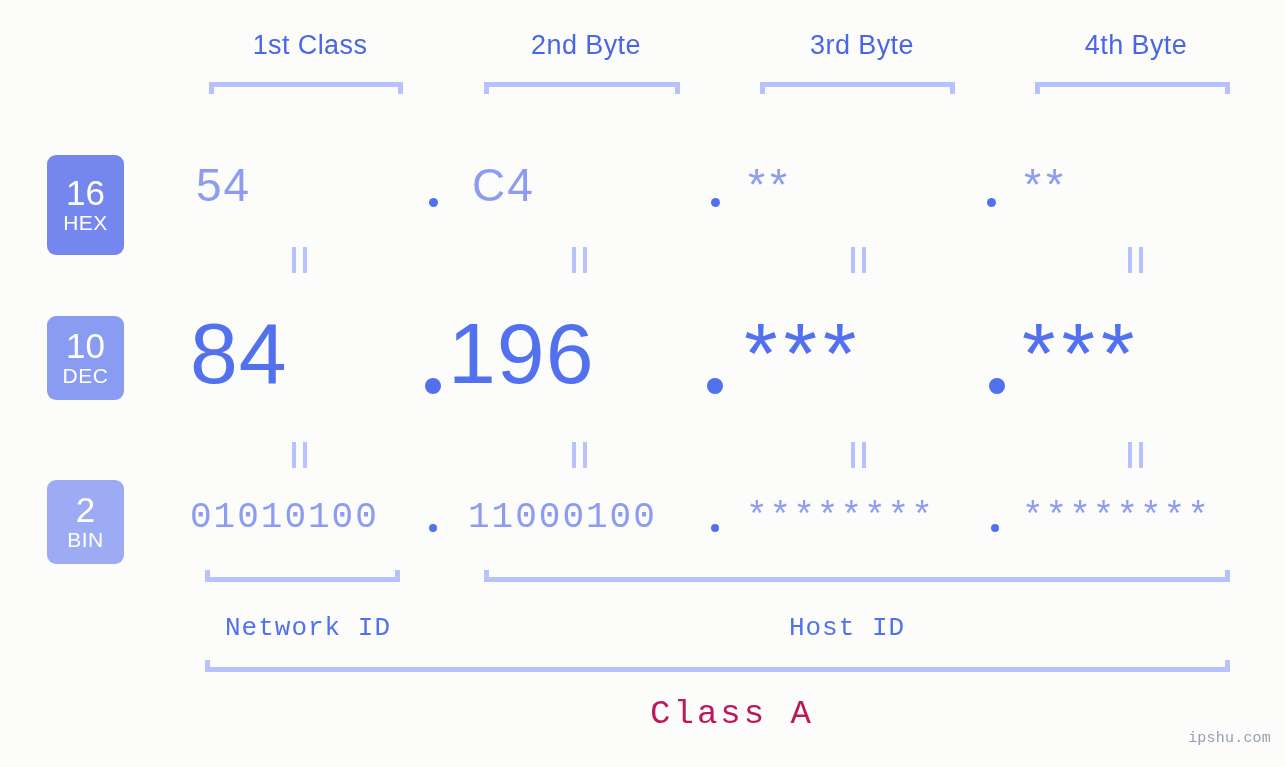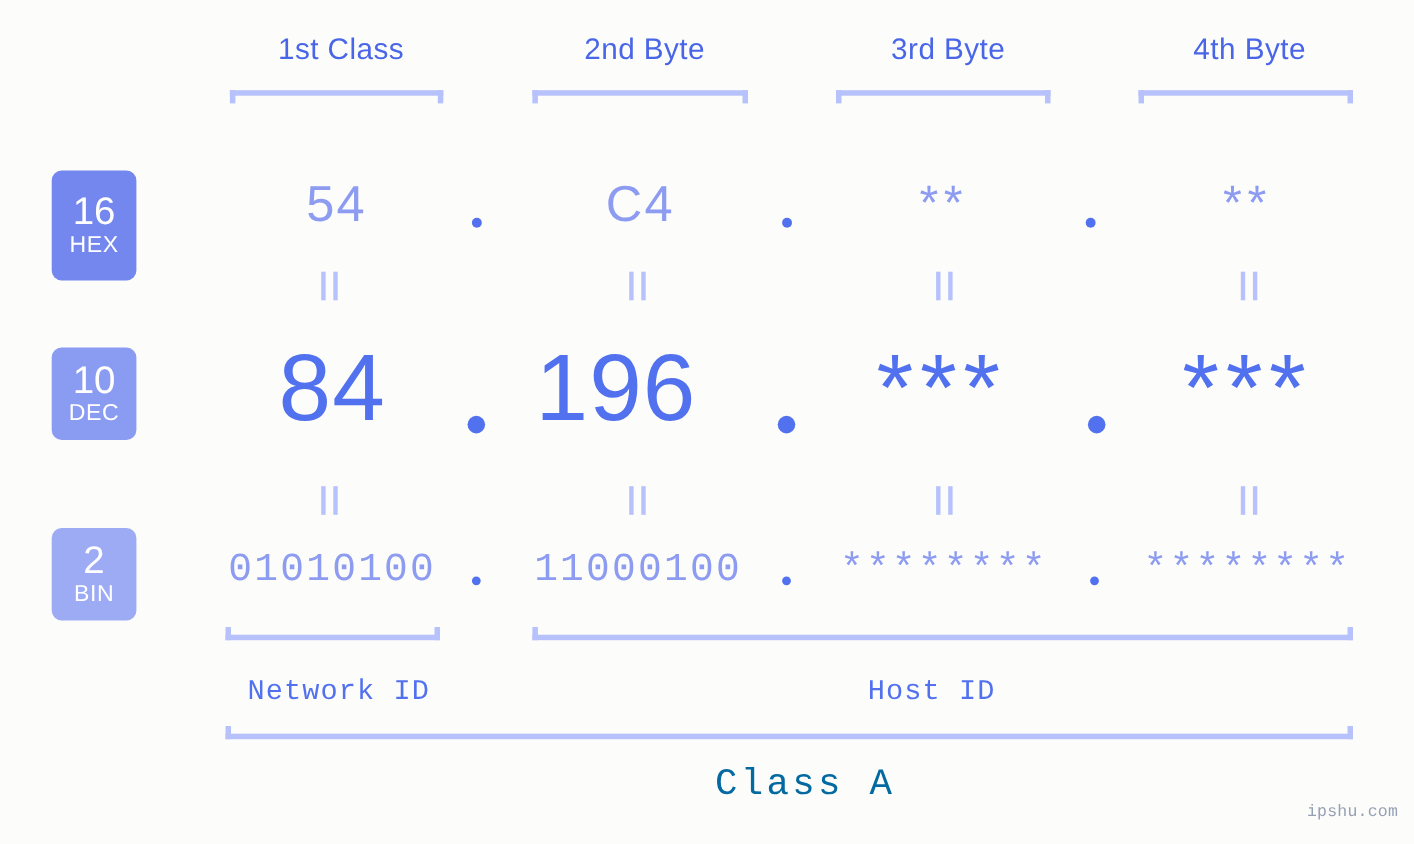--- a/index.html
+++ b/index.html
@@ -78,21 +78,21 @@
     letter-spacing: 0.5px;
     font-family: "Liberation Sans", sans-serif;
   }
   #badge-hex { top: 155px; height: 100px; background: #7387ee; }
   #badge-dec { top: 316px; height: 84px; background: #8a9bf2; }
   #badge-bin { top: 480px; height: 84px; background: #9cabf4; }
 
   
   .val {
     position: absolute;
-    text-align: center;
+    text-align: left;
     white-space: nowrap;
   }
 
   .row-hex .val {
     font-family: "Liberation Sans", sans-serif;
     font-size: 46px;
     color: #8d9cf1;
     line-height: 46px;
     letter-spacing: 2px;
   }
@@ -148,21 +148,21 @@
     font-size: 26px;
     color: #5271ef;
     text-align: center;
     white-space: nowrap;
     letter-spacing: 1px;
   }
   .classlabel {
     position: absolute;
     font-family: "Liberation Mono", "DejaVu Sans Mono", monospace;
     font-size: 34px;
-    color: #0369a1;
+    color: #be185d;
     text-align: center;
     white-space: nowrap;
     letter-spacing: 3px;
   }
 
   
   .watermark {
     position: absolute;
     right: 14px;
     bottom: 20px;

